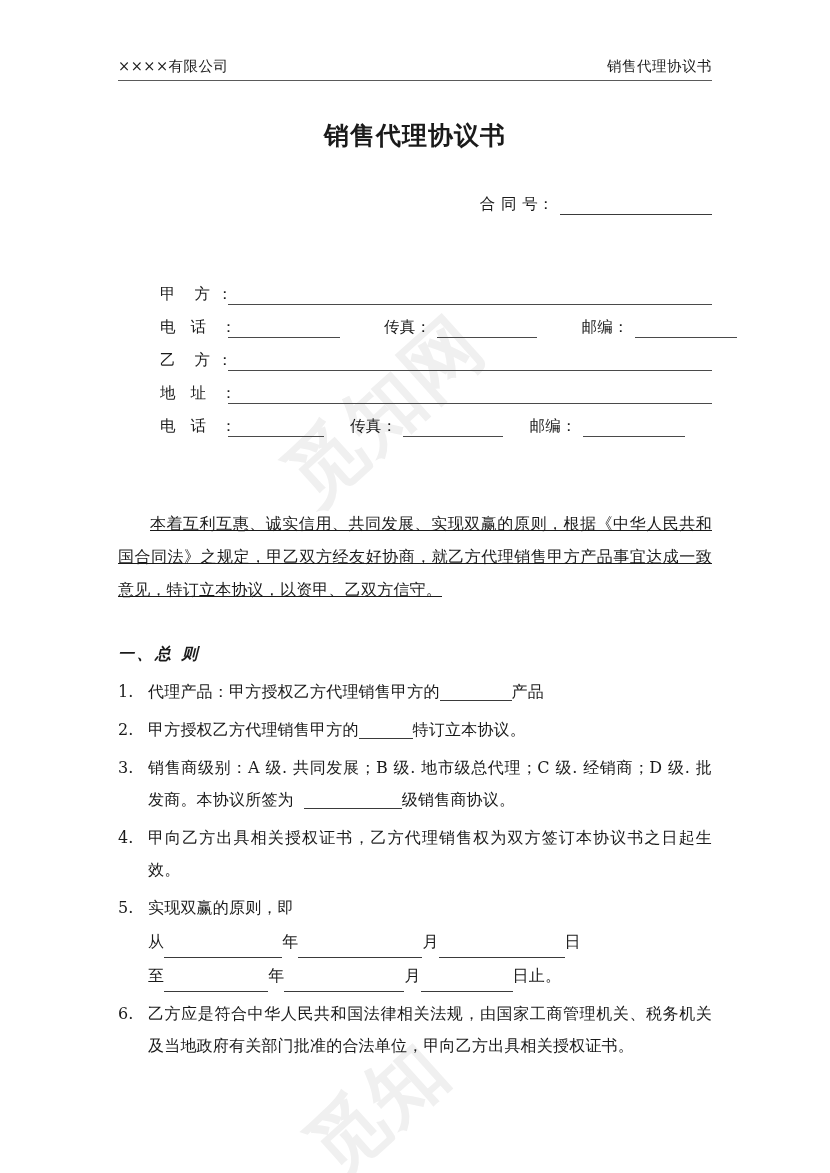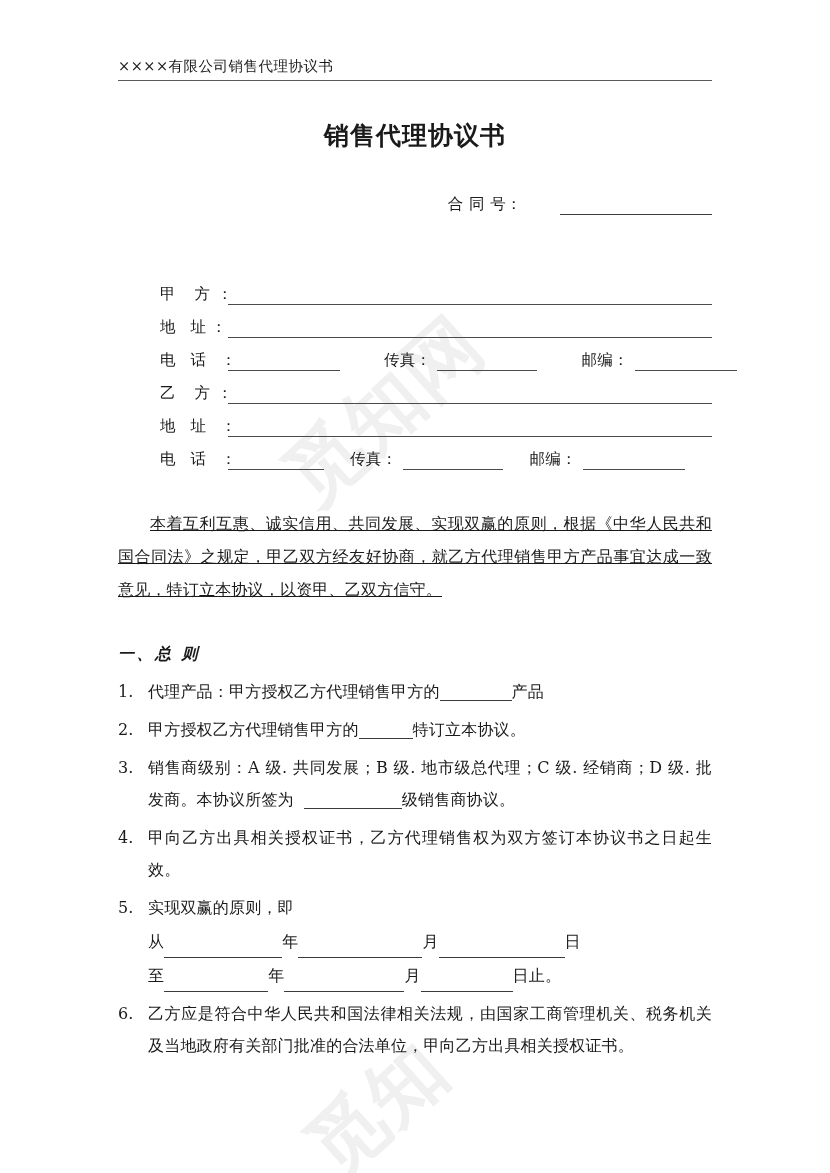--- a/index.html
+++ b/index.html
@@ -52,20 +52,21 @@
     z-index: 2;
   }
 
   
   .doc-header {
     position: absolute;
     left: 118px;
     top: 58px;
     width: 594px;
     display: flex;
+    justify-content: space-between;
     align-items: baseline;
     padding-bottom: 5px;
     border-bottom: 1.6px solid #5a5a5a;
     font-size: 14.5px;
     line-height: 1.2;
     box-sizing: border-box;
   }
   .doc-header .hdr-left { letter-spacing: 0.5px; }
   .doc-header .hdr-right { letter-spacing: 0.5px; }
 
@@ -88,21 +89,20 @@
     left: 300px;
     top: 194px;
     width: 412px;
   }
   .meta-row {
     display: flex;
     justify-content: flex-end;
     align-items: flex-end;
     font-size: 15.5px;
     margin-bottom: 16px;
-    gap: 32px;
   }
   .meta-label {
     white-space: nowrap;
     letter-spacing: 0.4px;
   }
   .meta-rule {
     width: 152px;
     border-bottom: 1.5px solid #3a3a3a;
     height: 17px;
     margin-left: 6px;
@@ -247,24 +247,20 @@
       <div class="meta-row">
         <span class="meta-label">合 同 号：</span>
         <span class="meta-rule"></span>
       </div>
     </div>
 
     <div class="parties">
 
       <div class="pf-row">
         <span class="pf-label sp1">甲 方：</span>
-        <span class="pf-rule"></span>
-      </div>
-      <div class="pf-row">
-        <span class="pf-label sp2">地 址：</span>
         <span class="pf-rule"></span>
       </div>
       <div class="pf-row">
         <span class="pf-label sp2">电 话 ：</span>
         <span class="pf-rule w-phone"></span>
         <span class="pf-inline-label pf-gap-lg">传真：</span>
         <span class="pf-rule w-fax"></span>
         <span class="pf-inline-label pf-gap-lg">邮编：</span>
         <span class="pf-rule w-zip"></span>
       </div>

